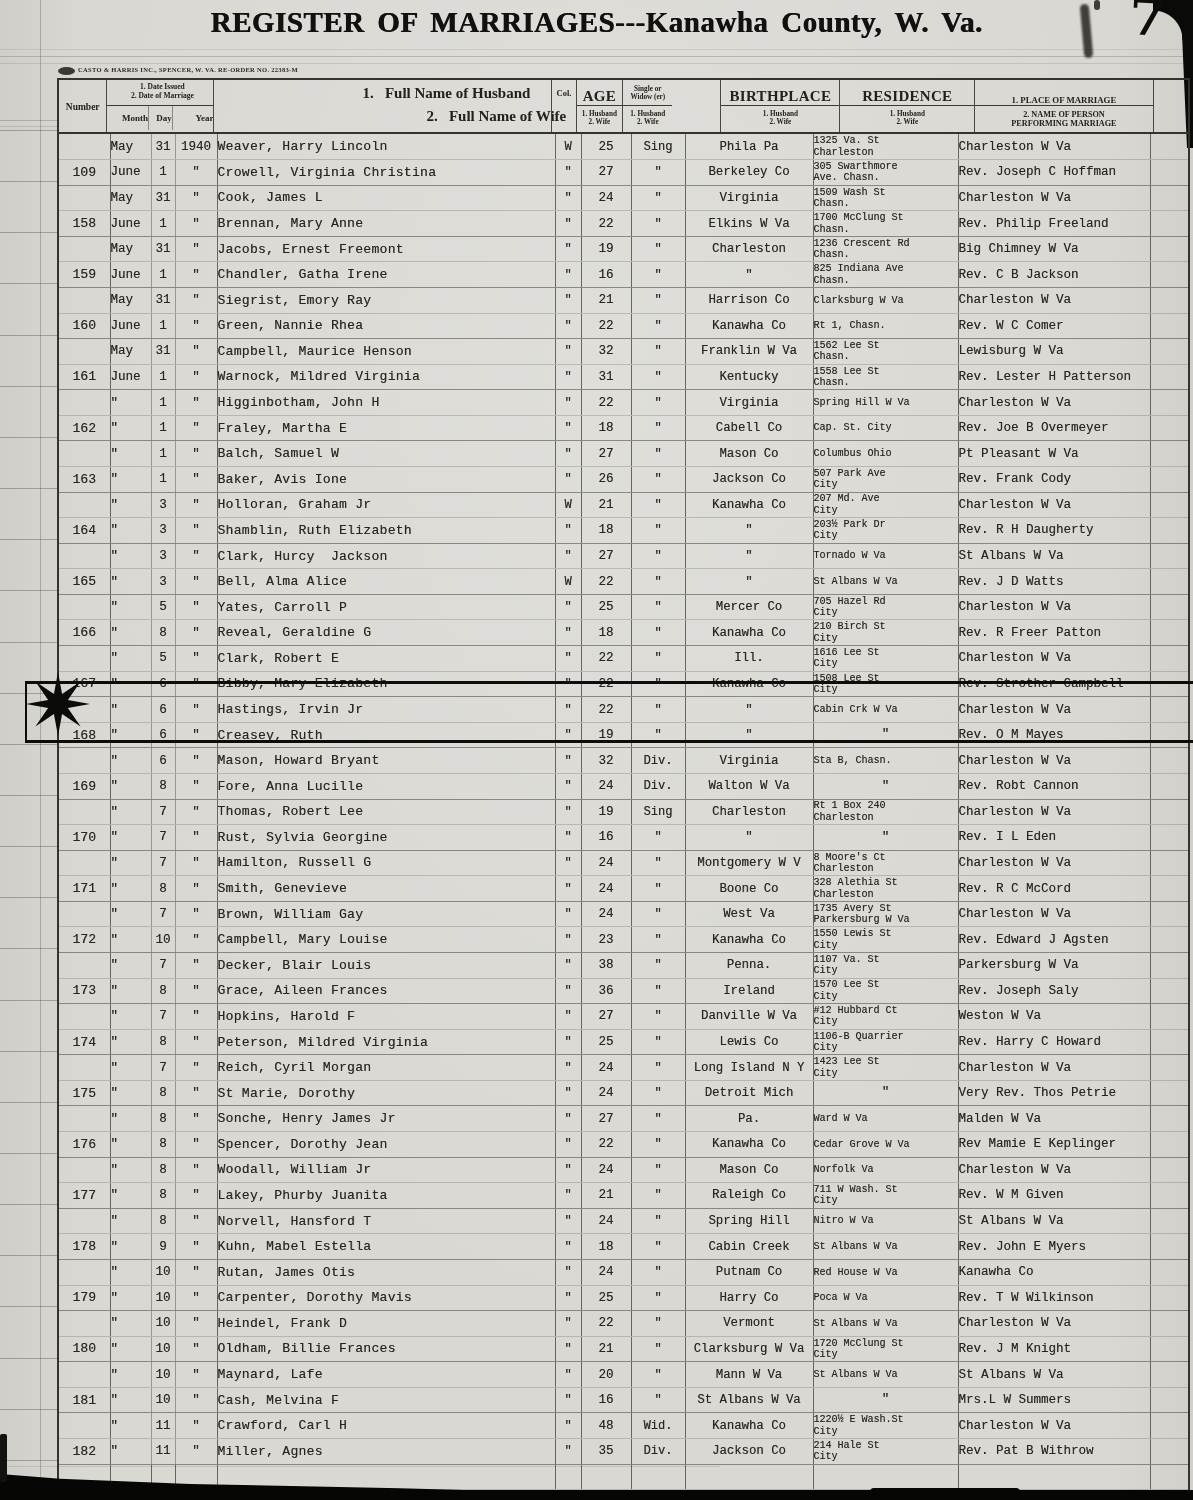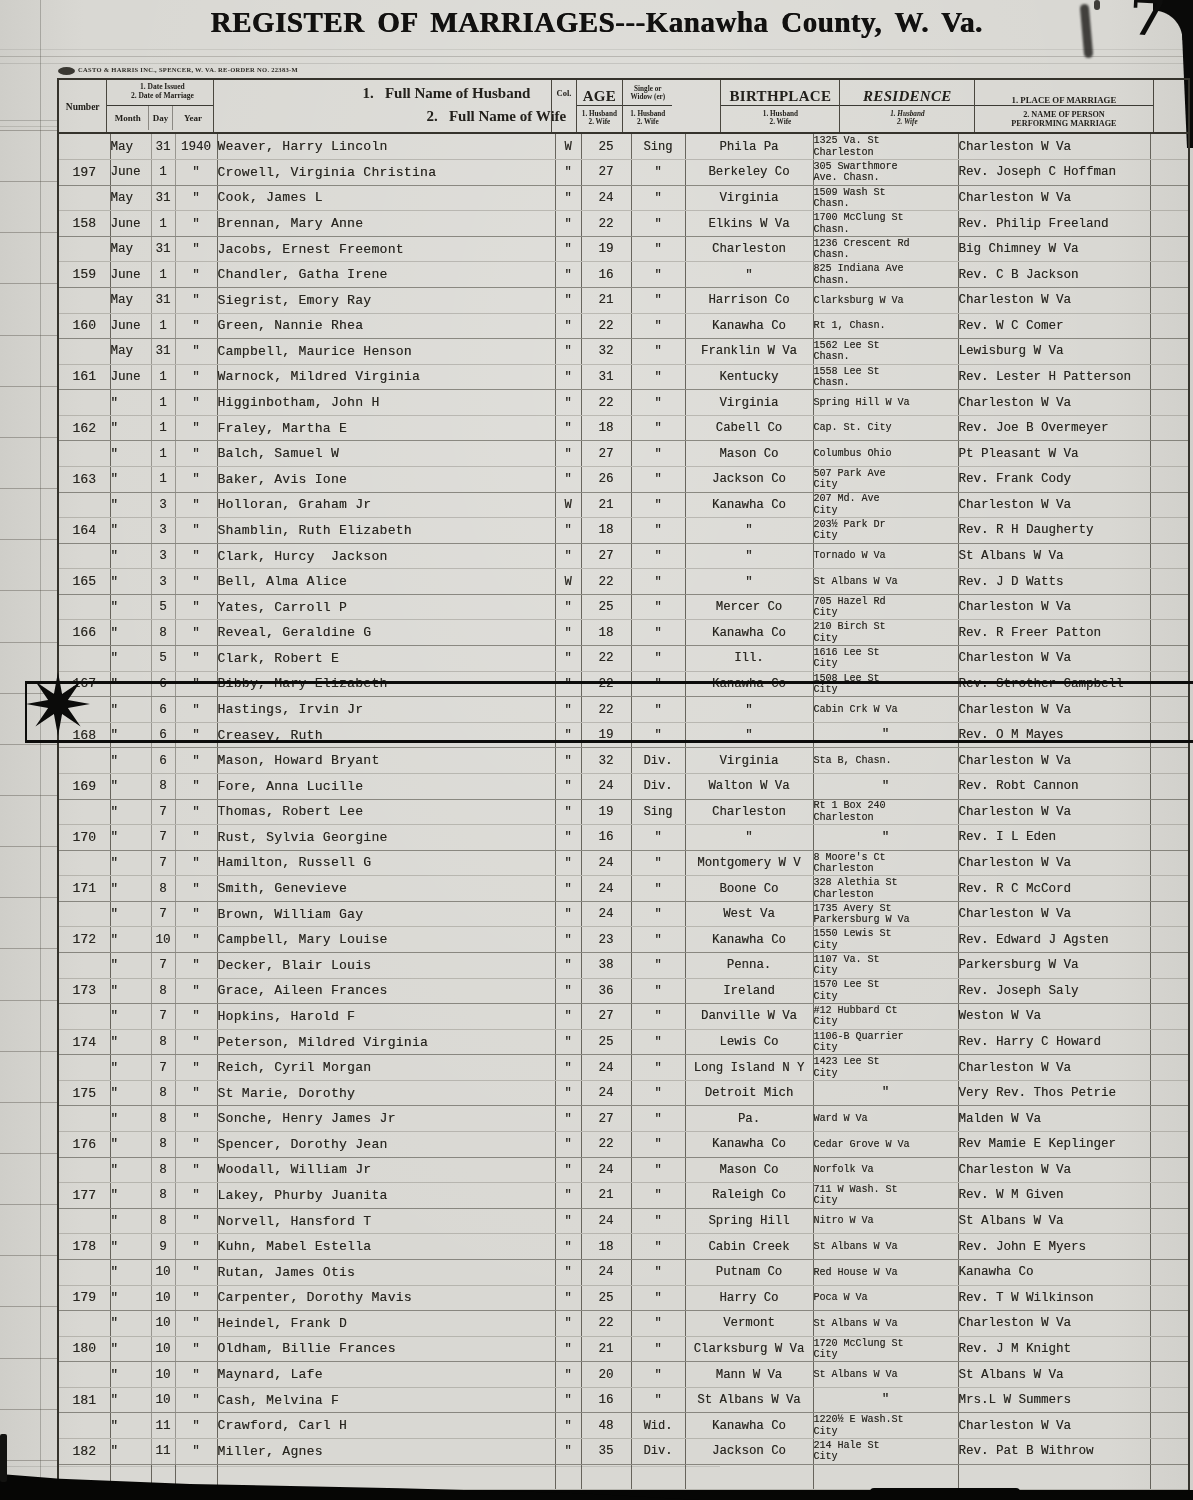--- a/index.html
+++ b/index.html
@@ -37,27 +37,27 @@
     letter-spacing:.3px;white-space:nowrap;}
   .printer .plate{display:inline-block;width:17px;height:8px;background:#3a3832;border-radius:50%;
     vertical-align:middle;margin-right:3px;}
   
   .register{position:absolute;left:57px;top:78px;width:1129px;border:2px solid #35332c;border-bottom:none;background:transparent;}
   .hdr{display:flex;height:52px;border-bottom:2px solid #35332c;font-weight:bold;color:#23211c;}
   .hdr>div{box-sizing:border-box;border-left:1px solid #4a473f;position:relative;}
   .hdr>div:first-child{border-left:none;}
   .hc-number{width:51px;}  .hc-date{width:107px;}  .hc-name{width:338px;}
   .hc-col{width:26px;}     .hc-age{width:50px;}    .hc-single{width:54px;}
-  .hc-birth{width:128px;margin-left:48px;}  .hc-res{width:145px;font-style:italic;}   .hc-place{width:192px;}  .hc-edge{width:38px;}
+  .hc-birth{width:128px;margin-left:48px;}  .hc-res{width:145px;}   .hc-place{width:192px;}  .hc-edge{width:38px;}
   .hdr .top{height:26px;border-bottom:1px solid #3b3a34;box-sizing:border-box;text-align:center;overflow:hidden;}
   .hdr .bot{height:24px;text-align:center;overflow:hidden;}
   .lbl-number{padding-top:22px;text-align:center;font-size:9.5px;}
   .date-lines{font-size:7.5px;text-align:left;padding:3px 0 0 4px;line-height:8.5px;}
   .mdy{display:flex;height:24px;font-size:9px;}
-  .mdy div{box-sizing:border-box;padding-top:7px;text-align:center;}
+  .mdy div{box-sizing:border-box;padding-top:7px;text-align:right;}
   .mdy .m{width:41px;} .mdy .d{width:24px;border-left:1px solid rgba(74,71,63,.55);} .mdy .y{width:42px;border-left:1px solid rgba(74,71,63,.55);}
   .name-l1{font-size:15px;white-space:pre;padding:5px 0 0 148px;}
   .name-l2{font-size:15px;white-space:pre;padding:6px 0 0 212px;}
   .lbl-col{padding-top:8px;text-align:center;font-size:8.5px;}
   .t-main{font-size:15px;padding-top:8px;letter-spacing:.3px;}
   .t-small{font-size:7.2px;padding-top:5px;line-height:8px;}
   .sub-hw{font-size:7.2px;line-height:8.2px;padding-top:4px;}
   .place-l1{font-size:8.8px;padding-top:16px;line-height:9px;}
   .place-l1b{font-size:10px;line-height:8px;}
   .place-l2{font-size:8.2px;padding-top:4px;line-height:9px;}
@@ -212,21 +212,21 @@
             <td class="c-col">W</td>
             <td class="c-age">25</td>
             <td class="c-status">Sing</td>
             <td class="c-birthplace">Phila Pa</td>
             <td class="c-residence">1325 Va. St
 Charleston</td>
             <td class="c-place">Charleston W Va</td>
             <td class="c-edge"></td>
           </tr>
           <tr class="pair-end">
-            <td class="c-number">197</td>
+            <td class="c-number">109</td>
             <td class="c-month">June</td>
             <td class="c-day">1</td>
             <td class="c-year">"</td>
             <td class="c-name">Crowell, Virginia Christina</td>
             <td class="c-col">"</td>
             <td class="c-age">27</td>
             <td class="c-status">"</td>
             <td class="c-birthplace">Berkeley Co</td>
             <td class="c-residence">305 Swarthmore
 Ave. Chasn.</td>

